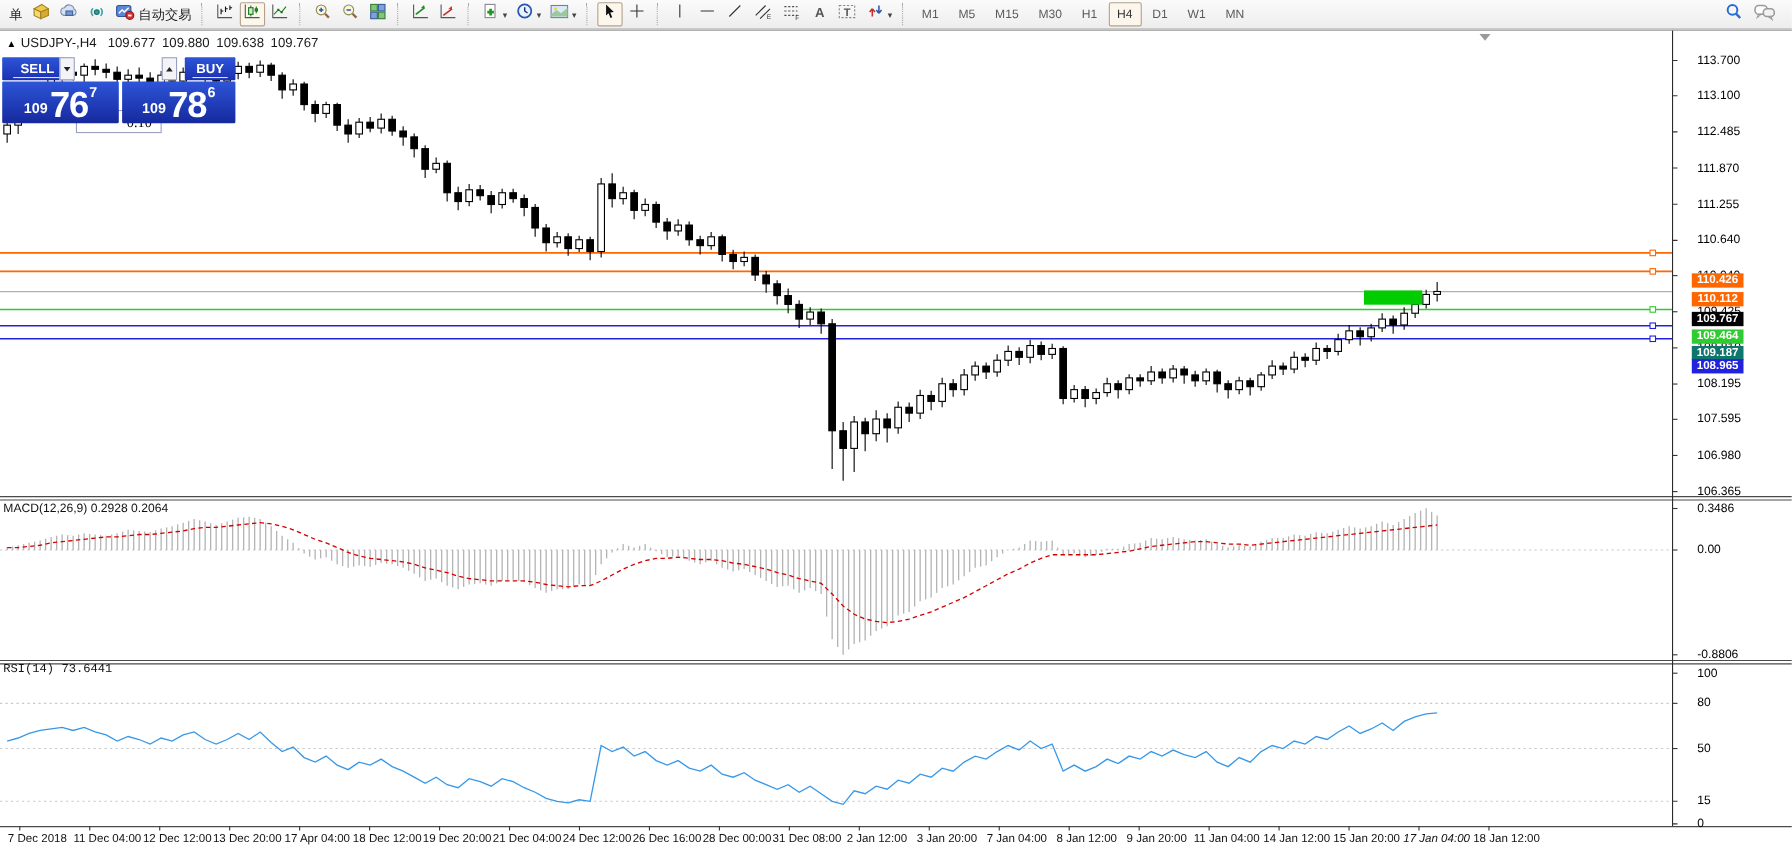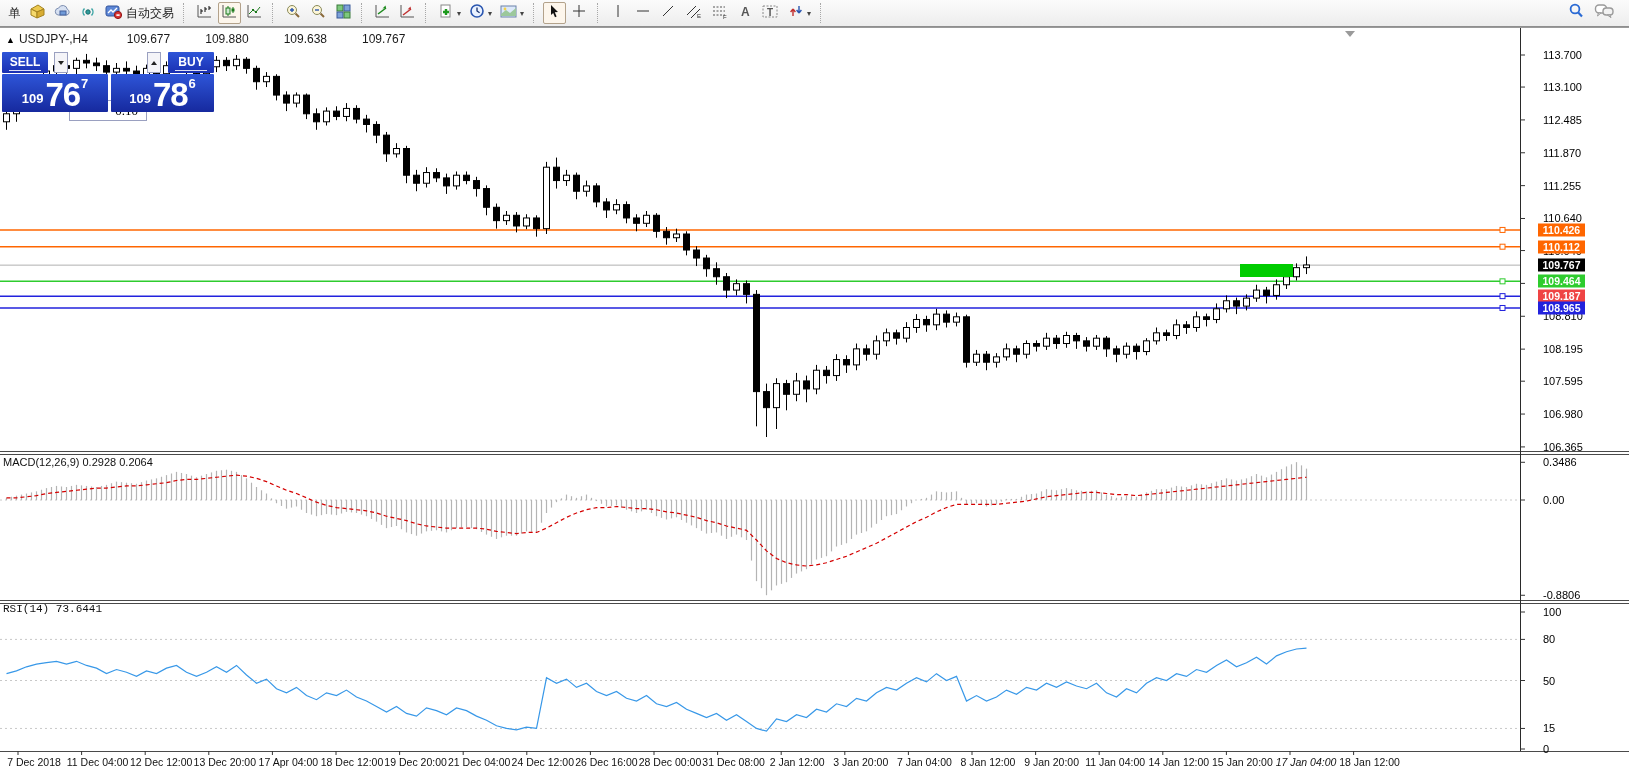--- a/index.html
+++ b/index.html
@@ -20,21 +20,21 @@
   .tfbtn.active{background:#fdf6ec;border-color:#b3a28b;color:#333;}
   .toolbar .right{margin-left:auto;display:flex;align-items:center;margin-right:10px;}
   .caret{font-size:8px;color:#444;margin-left:2px;}
   
   .chart-window{position:absolute;left:0;top:27px;width:1629px;height:749px;background:#fff;}
   #plot{position:absolute;left:0;top:0;}
   .overlays{position:absolute;left:16px;top:0;width:1629px;height:749px;pointer-events:none;}
   .title-row{position:absolute;left:6px;top:5px;font-size:12px;color:#1a1a1a;white-space:nowrap;z-index:5;}
   .title-row .tri{font-size:9px;margin-right:4px;color:#000;}
   .title-row .sym{margin-right:10px;}
-  .title-row span.n{margin-right:6px;margin-left:29px;}
+  .title-row span.n{margin-right:6px;}
   .shift-marker{position:absolute;left:1345px;top:4px;width:0;height:0;
     border-left:5px solid transparent;border-right:5px solid transparent;border-top:6px solid #9a9a9a;z-index:5;}
   
   .panel{position:absolute;left:2px;top:25px;width:212px;height:60px;z-index:6;font-family:"Liberation Sans",sans-serif;}
   .pbtn{position:absolute;background:linear-gradient(#2e55d8,#1a30b2);color:#fff;text-align:center;
     font-weight:bold;font-size:12px;border-radius:1px;}
   .pbtn .cap{display:inline-block;margin-top:3px;}
   .pbtn .ul{width:70%;height:1px;background:rgba(255,255,255,.85);margin:1px auto 0;}
   .stepbtn{position:absolute;width:14px;height:21px;background:#f4f4f8;border:1px solid #9aa0c0;
     box-sizing:border-box;display:flex;align-items:center;justify-content:center;}
@@ -43,21 +43,21 @@
   .lot{position:absolute;left:67px;top:0;width:78px;height:21px;border:1px solid #9aa0c0;box-sizing:border-box;
     font-size:13px;text-align:right;padding-right:8px;font-family:Liberation Serif, serif;margin-top:48px;}
   .pricebox{position:absolute;top:22px;height:38px;background:linear-gradient(#2e55d8,#16299e);color:#fff;
     display:flex;align-items:flex-end;justify-content:center;border-radius:1px;}
   .pricebox .pre{font-size:13px;font-weight:bold;margin:0 2px 6px 0;}
   .pricebox .big{font-size:33px;font-weight:bold;line-height:34px;letter-spacing:-1px;}
   .pricebox .sup{font-size:13px;font-weight:bold;margin:2px 0 0 1px;align-self:flex-start;}
   
   .tickLabel{position:absolute;left:1527px;font-size:11px;color:#000;transform:translateY(-50%);white-space:nowrap;}
   .plabel{position:absolute;left:1522px;width:47px;height:13px;color:#fff;font-size:10.5px;font-weight:bold;
-    text-align:center;line-height:13px;transform:translateY(-50%);z-index:4;}
+    text-align:center;line-height:13px;transform:translateY(-50%);z-index:4;margin-top:25px;}
   .tlabel{position:absolute;top:729px;font-size:10.5px;color:#111;transform:translateX(-50%);white-space:nowrap;}
   .ind-label{position:absolute;left:3px;font-size:11px;color:#111;white-space:nowrap;z-index:3;}
   .annot{position:absolute;left:1016px;top:231px;font-size:22px;font-weight:bold;letter-spacing:2px;
     color:#00cc00;white-space:nowrap;z-index:3;}
   svg text{font-family:"Liberation Sans",sans-serif;}
 </style>
 </head>
 <body>
 
 <div class="app">
@@ -246,20 +246,31 @@
     <div class="tbtn">
       <span><svg width="17" height="17">
             <path d="M5 13 V6 M5 6 l-2.4 3 M5 6 l2.4 3" stroke="#c03030" stroke-width="1.4" fill="none"></path>
             <path d="M11 3 v7 M11 10 l-2.4-3 M11 10 l2.4-3" stroke="#2a56b0" stroke-width="1.4" fill="none"></path>
           </svg></span>
       <span class="caret">▾</span>
     </div>
 
     <span class="tsep"></span>
 
+    <div class="tf-group" id="tf-group">
+        <div class="tfbtn">M1</div>
+        <div class="tfbtn">M5</div>
+        <div class="tfbtn">M15</div>
+        <div class="tfbtn">M30</div>
+        <div class="tfbtn">H1</div>
+        <div class="tfbtn active">H4</div>
+        <div class="tfbtn">D1</div>
+        <div class="tfbtn">W1</div>
+        <div class="tfbtn">MN</div>
+      </div>
 
     <div class="right">
       <div class="tbtn">
         <span><svg width="19" height="18">
               <circle cx="8" cy="7" r="4.4" fill="none" stroke="#2a6ad4" stroke-width="1.8"></circle>
               <line x1="11.2" y1="10.4" x2="15" y2="14.4" stroke="#2a6ad4" stroke-width="2.2"></line>
             </svg></span>
       </div>
       <div class="tbtn">
         <span><svg width="21" height="18">
@@ -885,21 +896,21 @@
         <div class="tickLabel" style="top: 473px;">0.00</div>
         <div class="tickLabel" style="top: 568.281px;">-0.8806</div>
         <div class="tickLabel" style="top: 585px;">100</div>
         <div class="tickLabel" style="top: 612.4px;">80</div>
         <div class="tickLabel" style="top: 653.5px;">50</div>
         <div class="tickLabel" style="top: 701.45px;">15</div>
         <div class="tickLabel" style="top: 722px;">0</div>
         <div class="plabel" style="top: 202.93px; background: rgb(255, 102, 0);">110.426</div>
         <div class="plabel" style="top: 219.707px; background: rgb(255, 102, 0);">110.112</div>
         <div class="plabel" style="top: 254.329px; background: rgb(46, 204, 46);">109.464</div>
-        <div class="plabel" style="top: 269.13px; background: #ef4444;">109.187</div>
+        <div class="plabel" style="top: 269.13px; background: #0f766e;">109.187</div>
         <div class="plabel" style="top: 280.991px; background: rgb(34, 34, 221);">108.965</div>
         <div class="plabel" style="top: 238.14px; background: rgb(0, 0, 0);">109.767</div>
         <div class="tlabel" style="left: 18px;">7 Dec 2018</div>
         <div class="tlabel" style="left: 81.6px;">11 Dec 04:00</div>
         <div class="tlabel" style="left: 145.2px;">12 Dec 12:00</div>
         <div class="tlabel" style="left: 208.8px;">13 Dec 20:00</div>
         <div class="tlabel" style="left: 272.4px;">17 Apr 04:00</div>
         <div class="tlabel" style="left: 336px;">18 Dec 12:00</div>
         <div class="tlabel" style="left: 399.6px;">19 Dec 20:00</div>
         <div class="tlabel" style="left: 463.2px;">21 Dec 04:00</div>
@@ -919,21 +930,21 @@
         <div class="tlabel" style="left: 1353.6px;">18 Jan 12:00</div>
       </div>
 
     <div class="title-row">
       <span class="tri">▲</span><span class="sym">USDJPY-,H4</span><span class="n">109.677</span><span class="n">109.880</span><span class="n">109.638</span><span class="n">109.767</span>
     </div>
 
     <div class="shift-marker"></div>
 
     <div class="panel">
-      <div class="pbtn" style="left:0;top:0;width:46px;height:21px;">
+      <div class="pbtn" style="left:0;top:0;width:64px;height:21px;">
         <span class="cap">SELL</span>
         <div class="ul"></div>
       </div>
       <div class="stepbtn" style="left:52px;top:0;">
           <span class="dn"></span>
         </div>
       <input class="lot" readonly="" value="0.10" style="">
       <div class="stepbtn" style="left:145px;top:0;">
           <span class="up"></span>
         </div>

